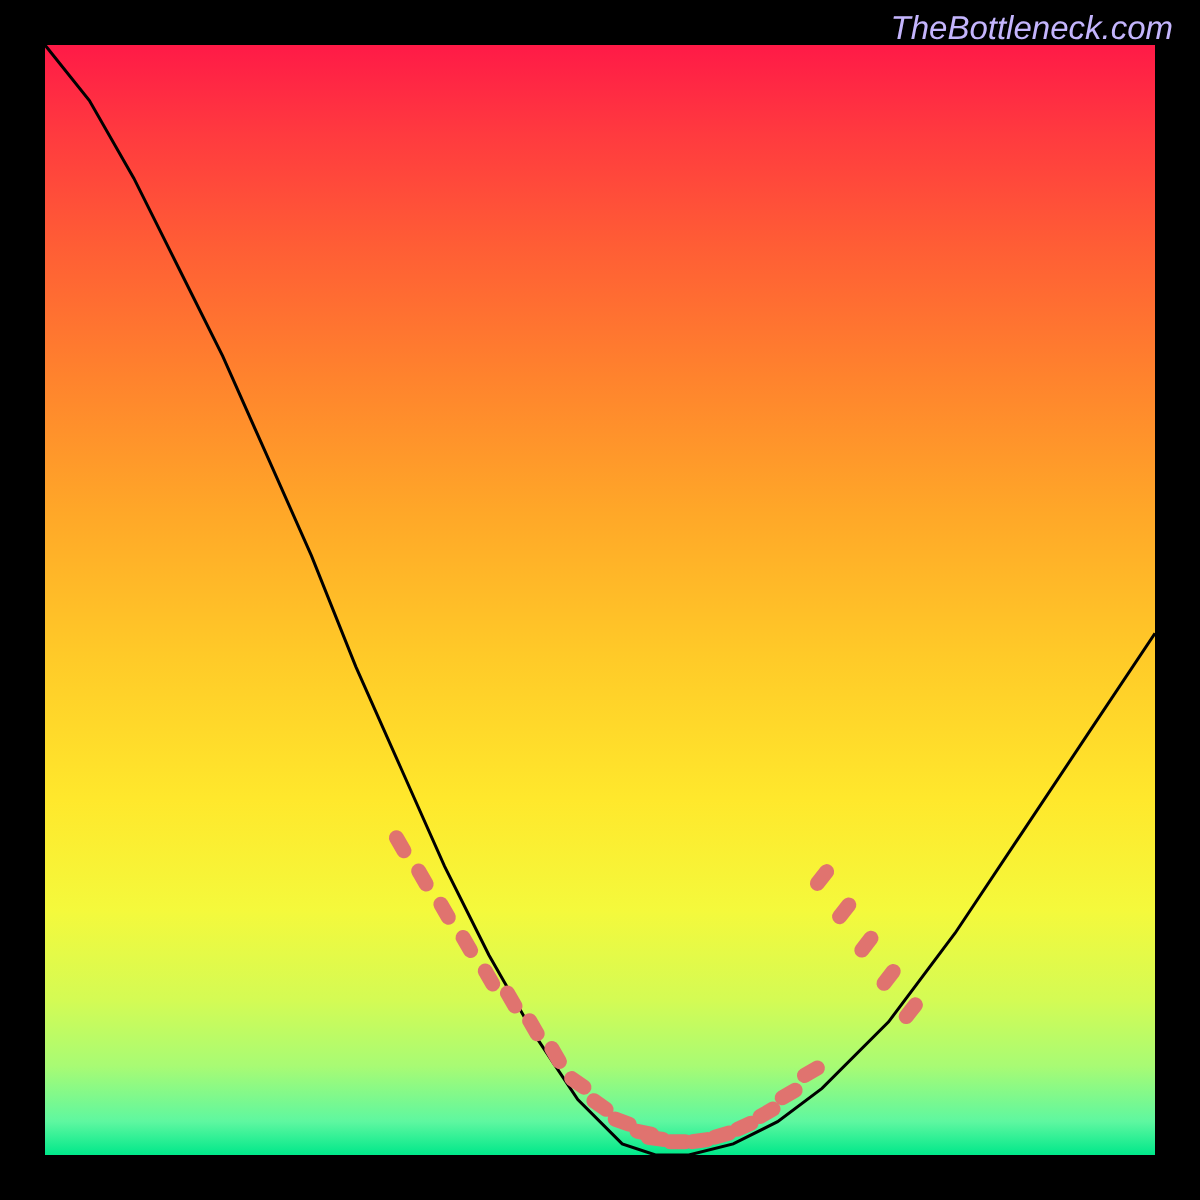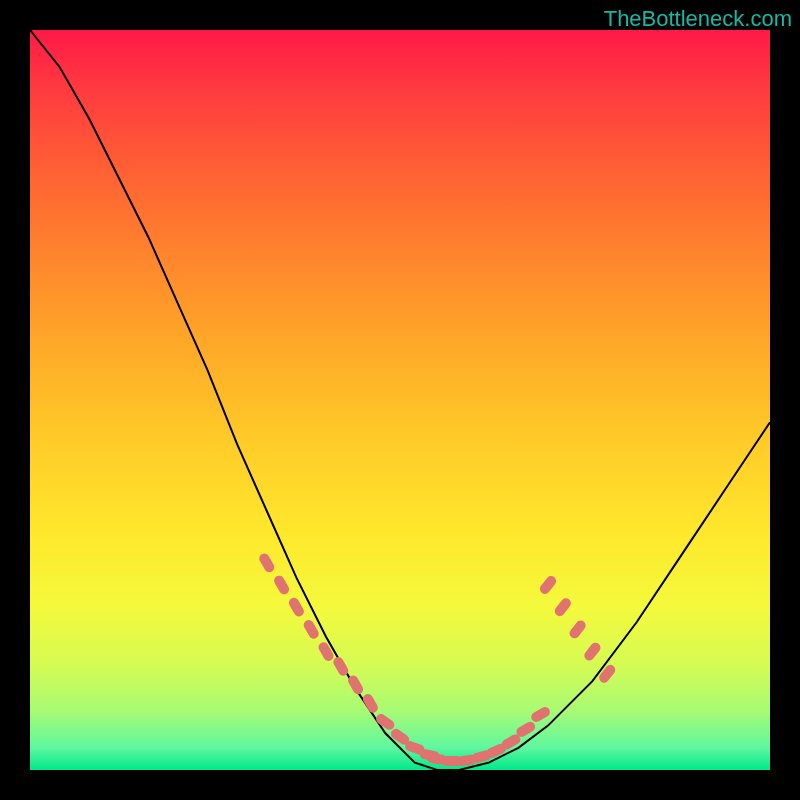--- a/index.html
+++ b/index.html
@@ -6,25 +6,26 @@
   body {
     width: 800px;
     height: 800px;
     background: #000;
     position: relative;
     font-family: Arial, sans-serif;
   }
   .watermark {
     position: absolute;
     top: 6px;
-    right: 8px;
-    color: #14b8a6;
+    right: 18px;
+    color: #c4b5fd;
     font-size: 22px;
     font-weight: 500;
     z-index: 10;
+    font-style: italic;
   }
   .plot-frame {
     position: absolute;
     top: 30px;
     left: 30px;
     width: 740px;
     height: 740px;
     overflow: hidden;
   }
   .gradient-bg {

